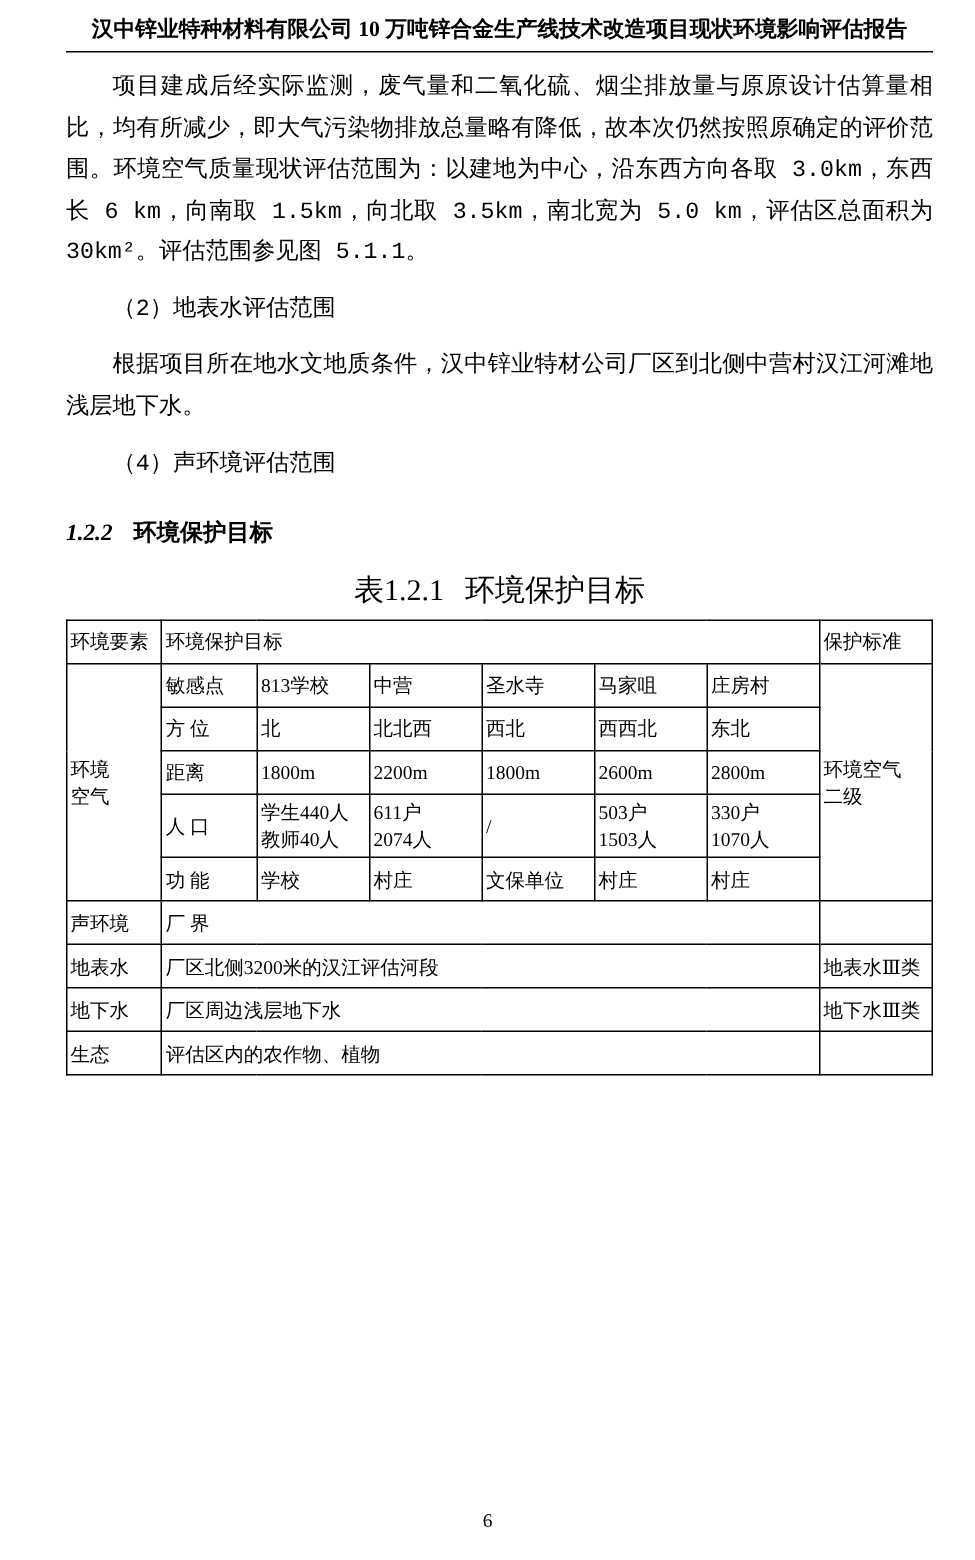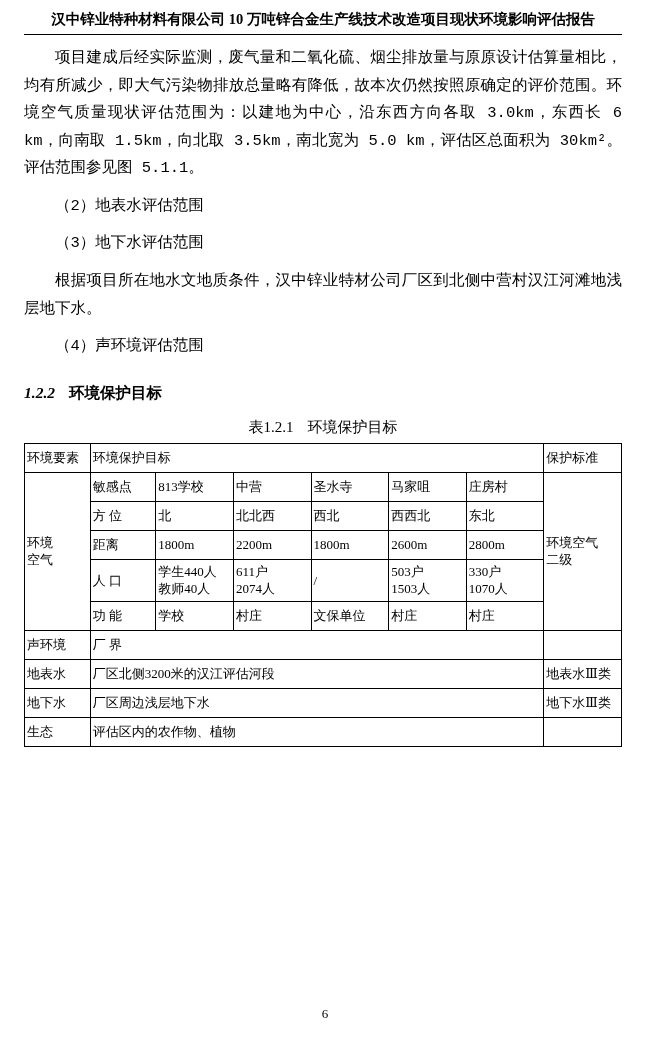--- a/index.html
+++ b/index.html
@@ -12,21 +12,21 @@
     height: 1040px;
     font-family: "Liberation Serif", "DejaVu Serif", serif;
     color: #000000;
     position: relative;
     overflow: hidden;
   }
   .page {
     width: 650px;
     height: 1040px;
     box-sizing: border-box;
-    padding: 10px 28px 0 24px;
+    padding: 10px 28px 0 44px;
     position: relative;
   }
   .header {
     text-align: center;
     font-size: 14.5px;
     font-family: "Liberation Serif", "DejaVu Serif", serif;
     font-weight: bold;
     padding-bottom: 5px;
     border-bottom: 1.6px solid #000;
     letter-spacing: 0px;
@@ -51,21 +51,21 @@
     font-weight: bold;
     margin-top: 22px;
     margin-bottom: 4px;
   }
   .sec-head .num {
     margin-right: 14px;
     font-style: italic;
   }
   .table-caption {
     text-align: center;
-    font-size: 15px;
+    font-size: 20px;
     margin-top: 14px;
     margin-bottom: 6px;
   }
   .table-caption .cap-num { margin-right: 14px; }
 
   table.env {
     border-collapse: collapse;
     width: 100%;
     table-layout: fixed;
     font-size: 13px;
@@ -93,21 +93,20 @@
 
 <div class="page">
 
   <div class="header">汉中锌业特种材料有限公司 10 万吨锌合金生产线技术改造项目现状环境影响评估报告</div>
 
   <p class="body-text para indent"><span>项目建成后经实际监测，废气量和二氧化硫、烟尘排放量与原原设计估算量相比，均有所减少，即大气污染物排放总量略有降低，故本次仍然按照原确定的评价范围。环境空气质量现状评估范围为：以建地为中心，沿东西方向各取 3.0km，东西长 6 km，向南取 1.5km，向北取 3.5km，南北宽为 5.0 km，评估区总面积为 30km²。评估范围参见图 5.1.1。</span></p>
 
   <p class="body-text para indent">（2）地表水评估范围</p>
 
 
-  <p class="body-text para indent">（3）地下水评估范围</p>
 
   <p class="body-text para indent">根据项目所在地水文地质条件，汉中锌业特材公司厂区到北侧中营村汉江河滩地浅层地下水。</p>
 
   <p class="body-text para indent">（4）声环境评估范围</p>
 
 
   <div class="sec-head">
     <span class="num">1.2.2</span><span>环境保护目标</span>
   </div>
 

